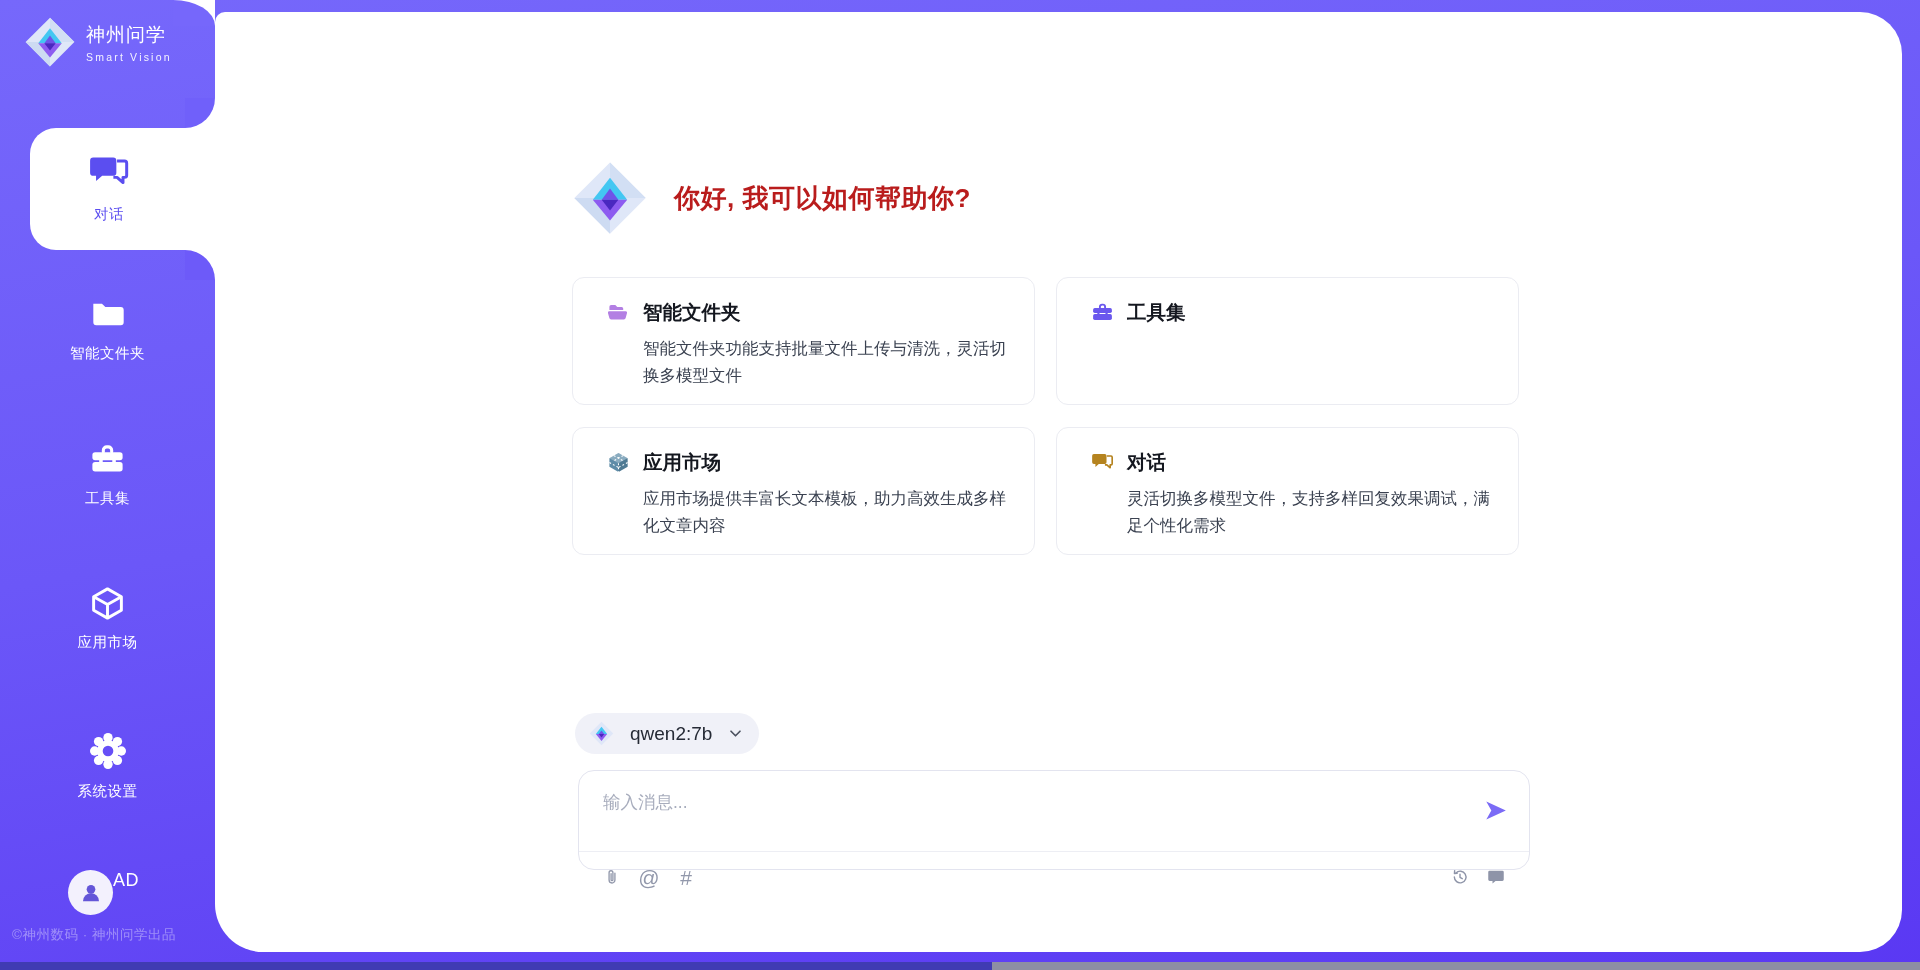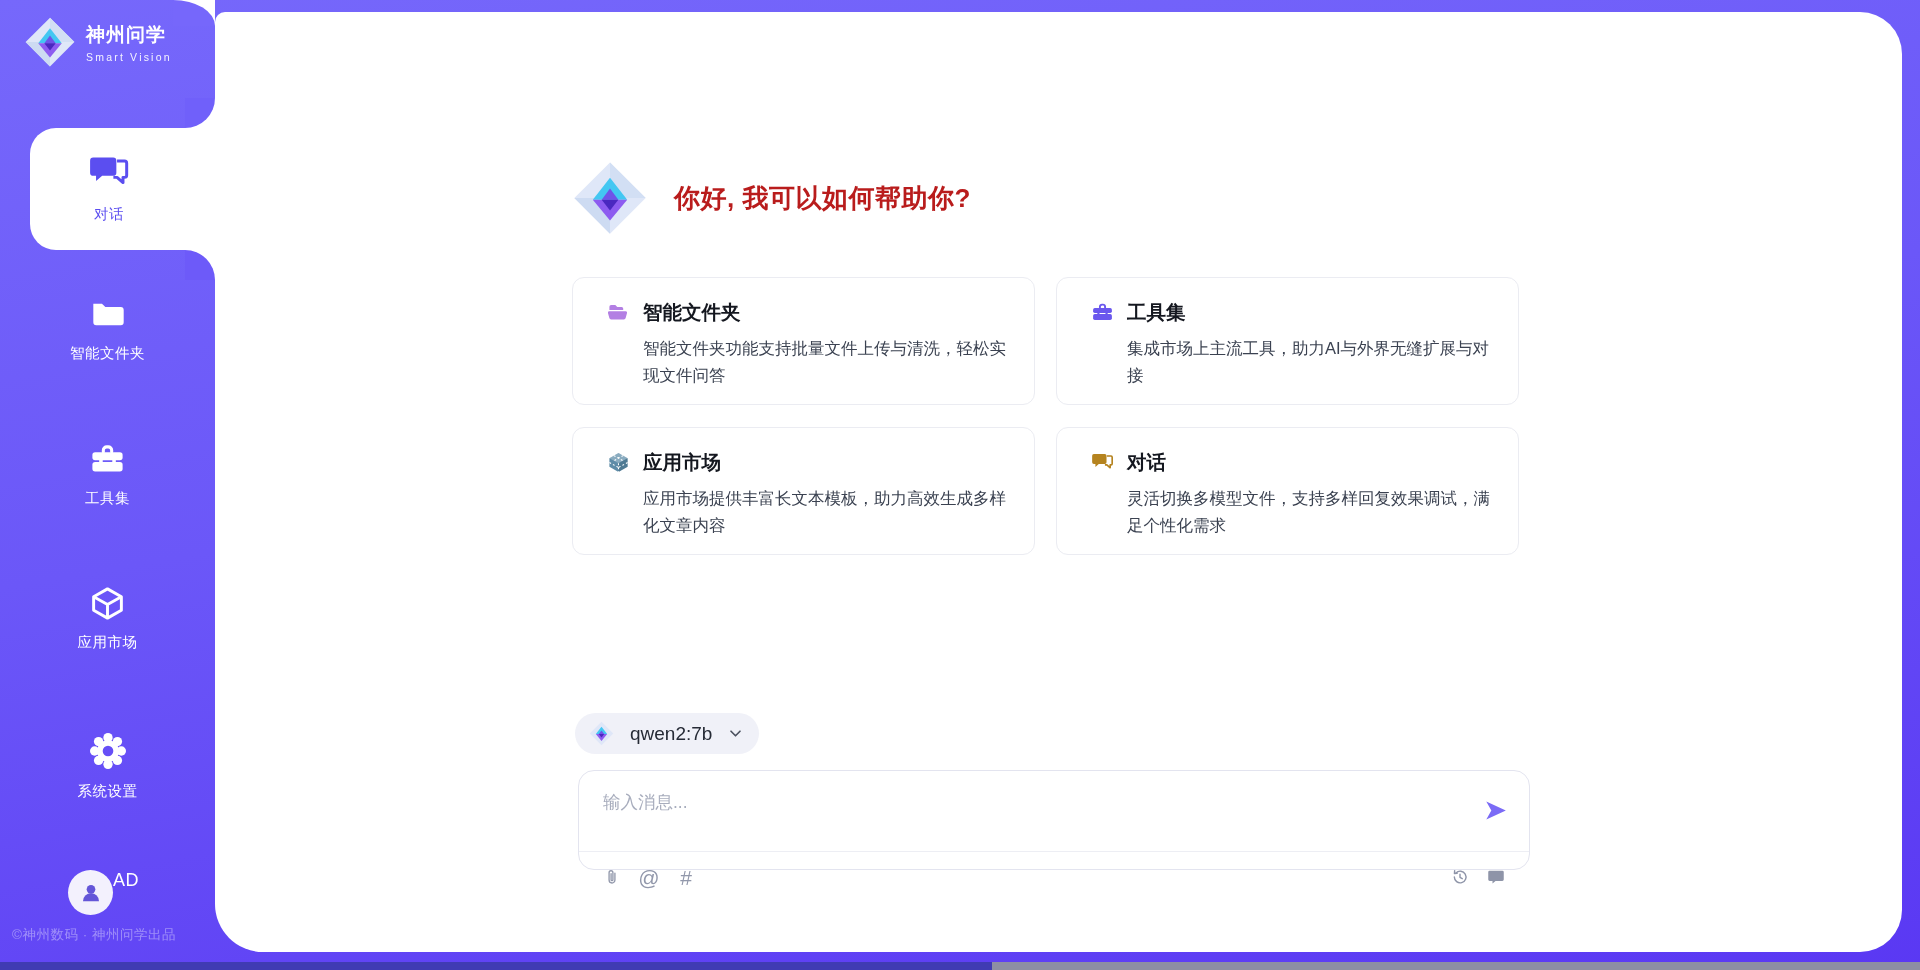--- a/index.html
+++ b/index.html
@@ -11,21 +11,21 @@
   }
   
   .main-panel{
     position:absolute;left:215px;top:12px;width:1687px;height:940px;
     background:#fff;border-radius:10px 42px 42px 48px;
   }
   .top-flare{position:absolute;left:173px;top:0;width:42px;height:26px;background:#fff;}
   .top-flare .q{position:absolute;inset:0;background:#7667fb;border-top-right-radius:100%;}
   
   .brand{position:absolute;left:24px;top:16px;display:flex;align-items:center;gap:10px;color:#fff;}
-  .brand-name{font-size:19px;font-weight:700;letter-spacing:1px;}
+  .brand-name{font-size:19px;font-weight:400;letter-spacing:1px;}
   .brand-sub{font-size:10.5px;letter-spacing:2.2px;opacity:.92;margin-top:3px;}
   .active-tab{position:absolute;left:30px;top:128px;width:185px;height:122px;background:#fff;border-radius:26px 0 0 26px;}
   .tab-fillet{position:absolute;left:185px;width:30px;height:30px;background:#fff;}
   .tf-top{top:98px;} .tf-top .q{position:absolute;inset:0;background:#7060fa;border-bottom-right-radius:100%;}
   .tf-bottom{top:250px;} .tf-bottom .q{position:absolute;inset:0;background:#6d5af9;border-top-right-radius:100%;}
   .active-tab .inner{width:158px;padding-top:24px;text-align:center;color:#5b4ef0;cursor:pointer;}
   .active-tab .inner svg{width:42px;height:42px;}
   .nav-label{display:block;margin-top:7px;font-size:14.5px;letter-spacing:.5px;font-weight:500;}
   .nav-item{position:absolute;left:0;width:215px;text-align:center;color:#fff;cursor:pointer;}
   .nav-item svg{width:37px;height:37px;}
@@ -185,35 +185,34 @@
     <div class="cards">
 
       <div class="card">
         <div class="card-head">
           <svg viewBox="0 0 24 24" style="color: rgb(179, 127, 227);">
             <path d="M2.5 6A1.8 1.8 0 0 1 4.3 4.2h4.4l2 2h4.6A1.6 1.6 0 0 1 16.9 7.8v1.7H2.5z" fill="currentColor"></path>
             <path d="M2.1 10.6h17.4a1.45 1.45 0 0 1 1.4 1.83l-1.45 5.4a1.9 1.9 0 0 1-1.83 1.4H4.3a1.9 1.9 0 0 1-1.85-1.45L1 12.4a1.45 1.45 0 0 1 1.1-1.8z" fill="currentColor"></path>
           </svg>
           <span class="card-title">智能文件夹</span>
         </div>
-        <div class="card-desc">智能文件夹功能支持批量文件上传与清洗，轻松实现文件问答</div>
+        <div class="card-desc">智能文件夹功能支持批量文件上传与清洗，灵活切换多模型文件</div>
       </div>
 
       <div class="card">
         <div class="card-head">
           <svg viewBox="0 0 24 24" style="color: rgb(106, 87, 238);">
             <path d="M9.3 7V6a2.2 2.2 0 0 1 2.2-2.2h1A2.2 2.2 0 0 1 14.7 6v1" fill="none" stroke="currentColor" stroke-width="2" stroke-linecap="round"></path>
             <rect x="2.2" y="7.3" width="19.6" height="5.2" rx="1.8" fill="currentColor"></rect>
             <rect x="2.2" y="13.6" width="19.6" height="6.2" rx="1.8" fill="currentColor"></rect>
             <rect x="6.6" y="10" width="2.3" height="5.6" rx="1.1" fill="currentColor"></rect>
             <rect x="15.1" y="10" width="2.3" height="5.6" rx="1.1" fill="currentColor"></rect>
           </svg>
           <span class="card-title">工具集</span>
         </div>
-        <div class="card-desc">集成市场上主流工具，助力AI与外界无缝扩展与对接</div>
       </div>
 
       <div class="card">
         <div class="card-head">
           <svg viewBox="0 0 24 24" style="color: rgb(94, 140, 168);">
             <path d="M12 2.2 21.5 7.5v9L12 21.8 2.5 16.5v-9z" fill="currentColor"></path>
             <path d="M12 2.2 21.5 7.5 12 12.8 2.5 7.5z" fill="#fff" opacity=".28"></path>
             <path d="M21.5 7.5v9L12 21.8v-9z" fill="#1c3947" opacity=".22"></path>
             <path d="M7.1 4.8l9.7 5.4M16.9 4.8 7.2 10.2M12 12.8v9M2.5 12l9.5 5.2M21.5 12 12 17.2" stroke="#fff" stroke-width="1.1" stroke-dasharray="2 2.2" fill="none"></path>
           </svg>

